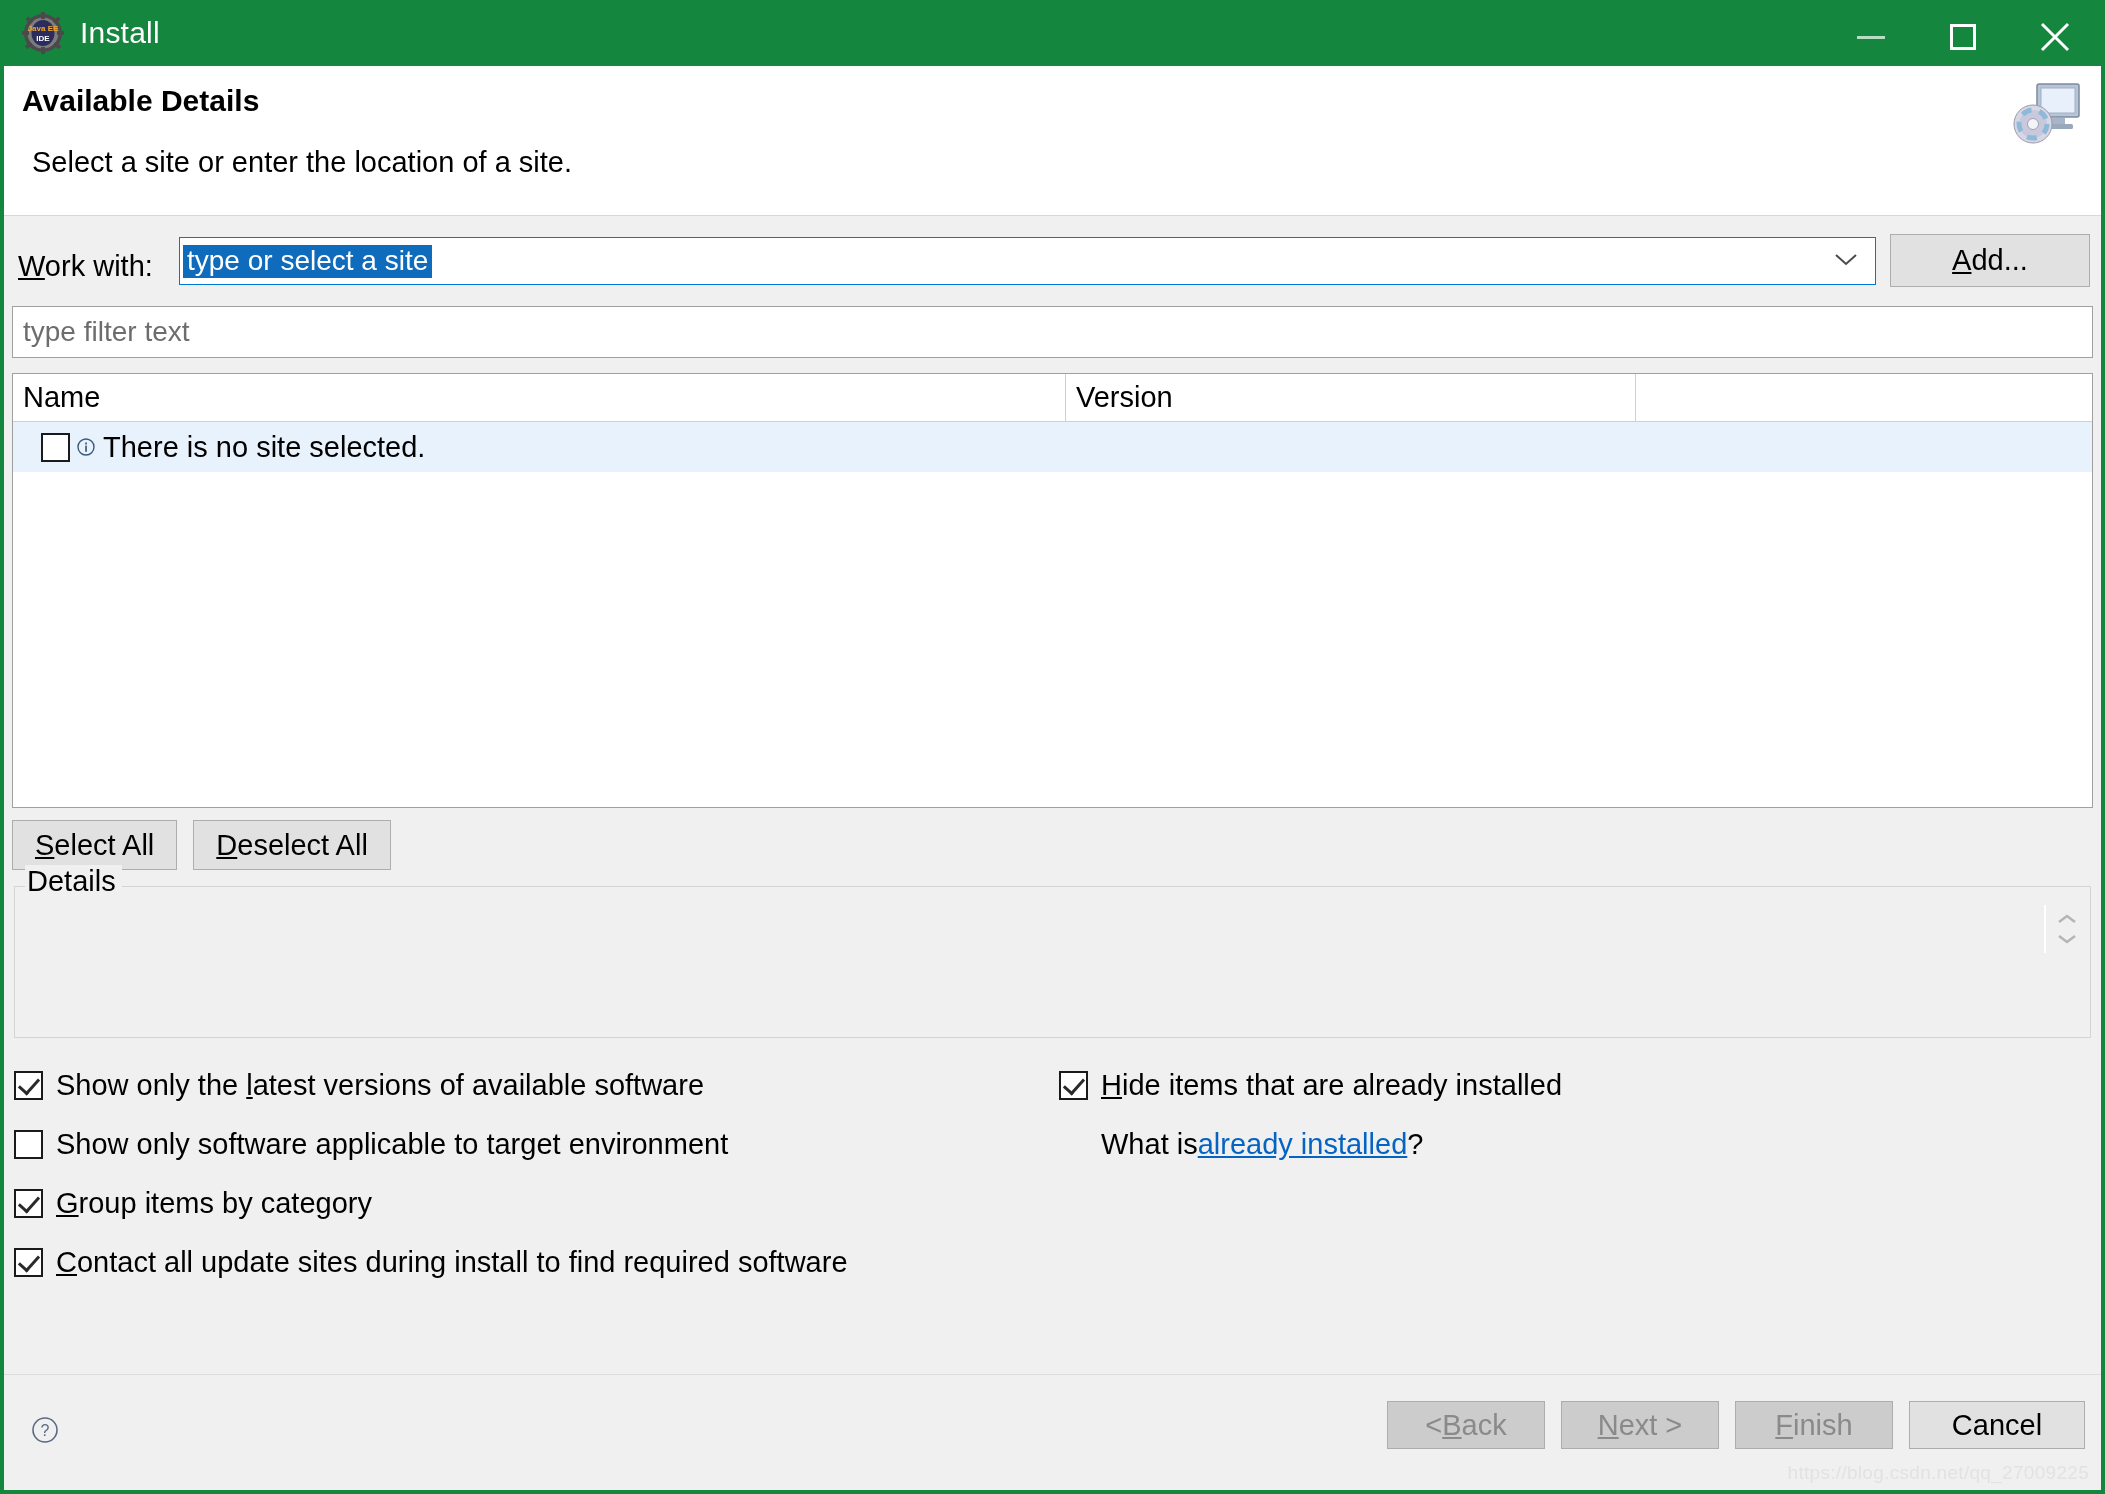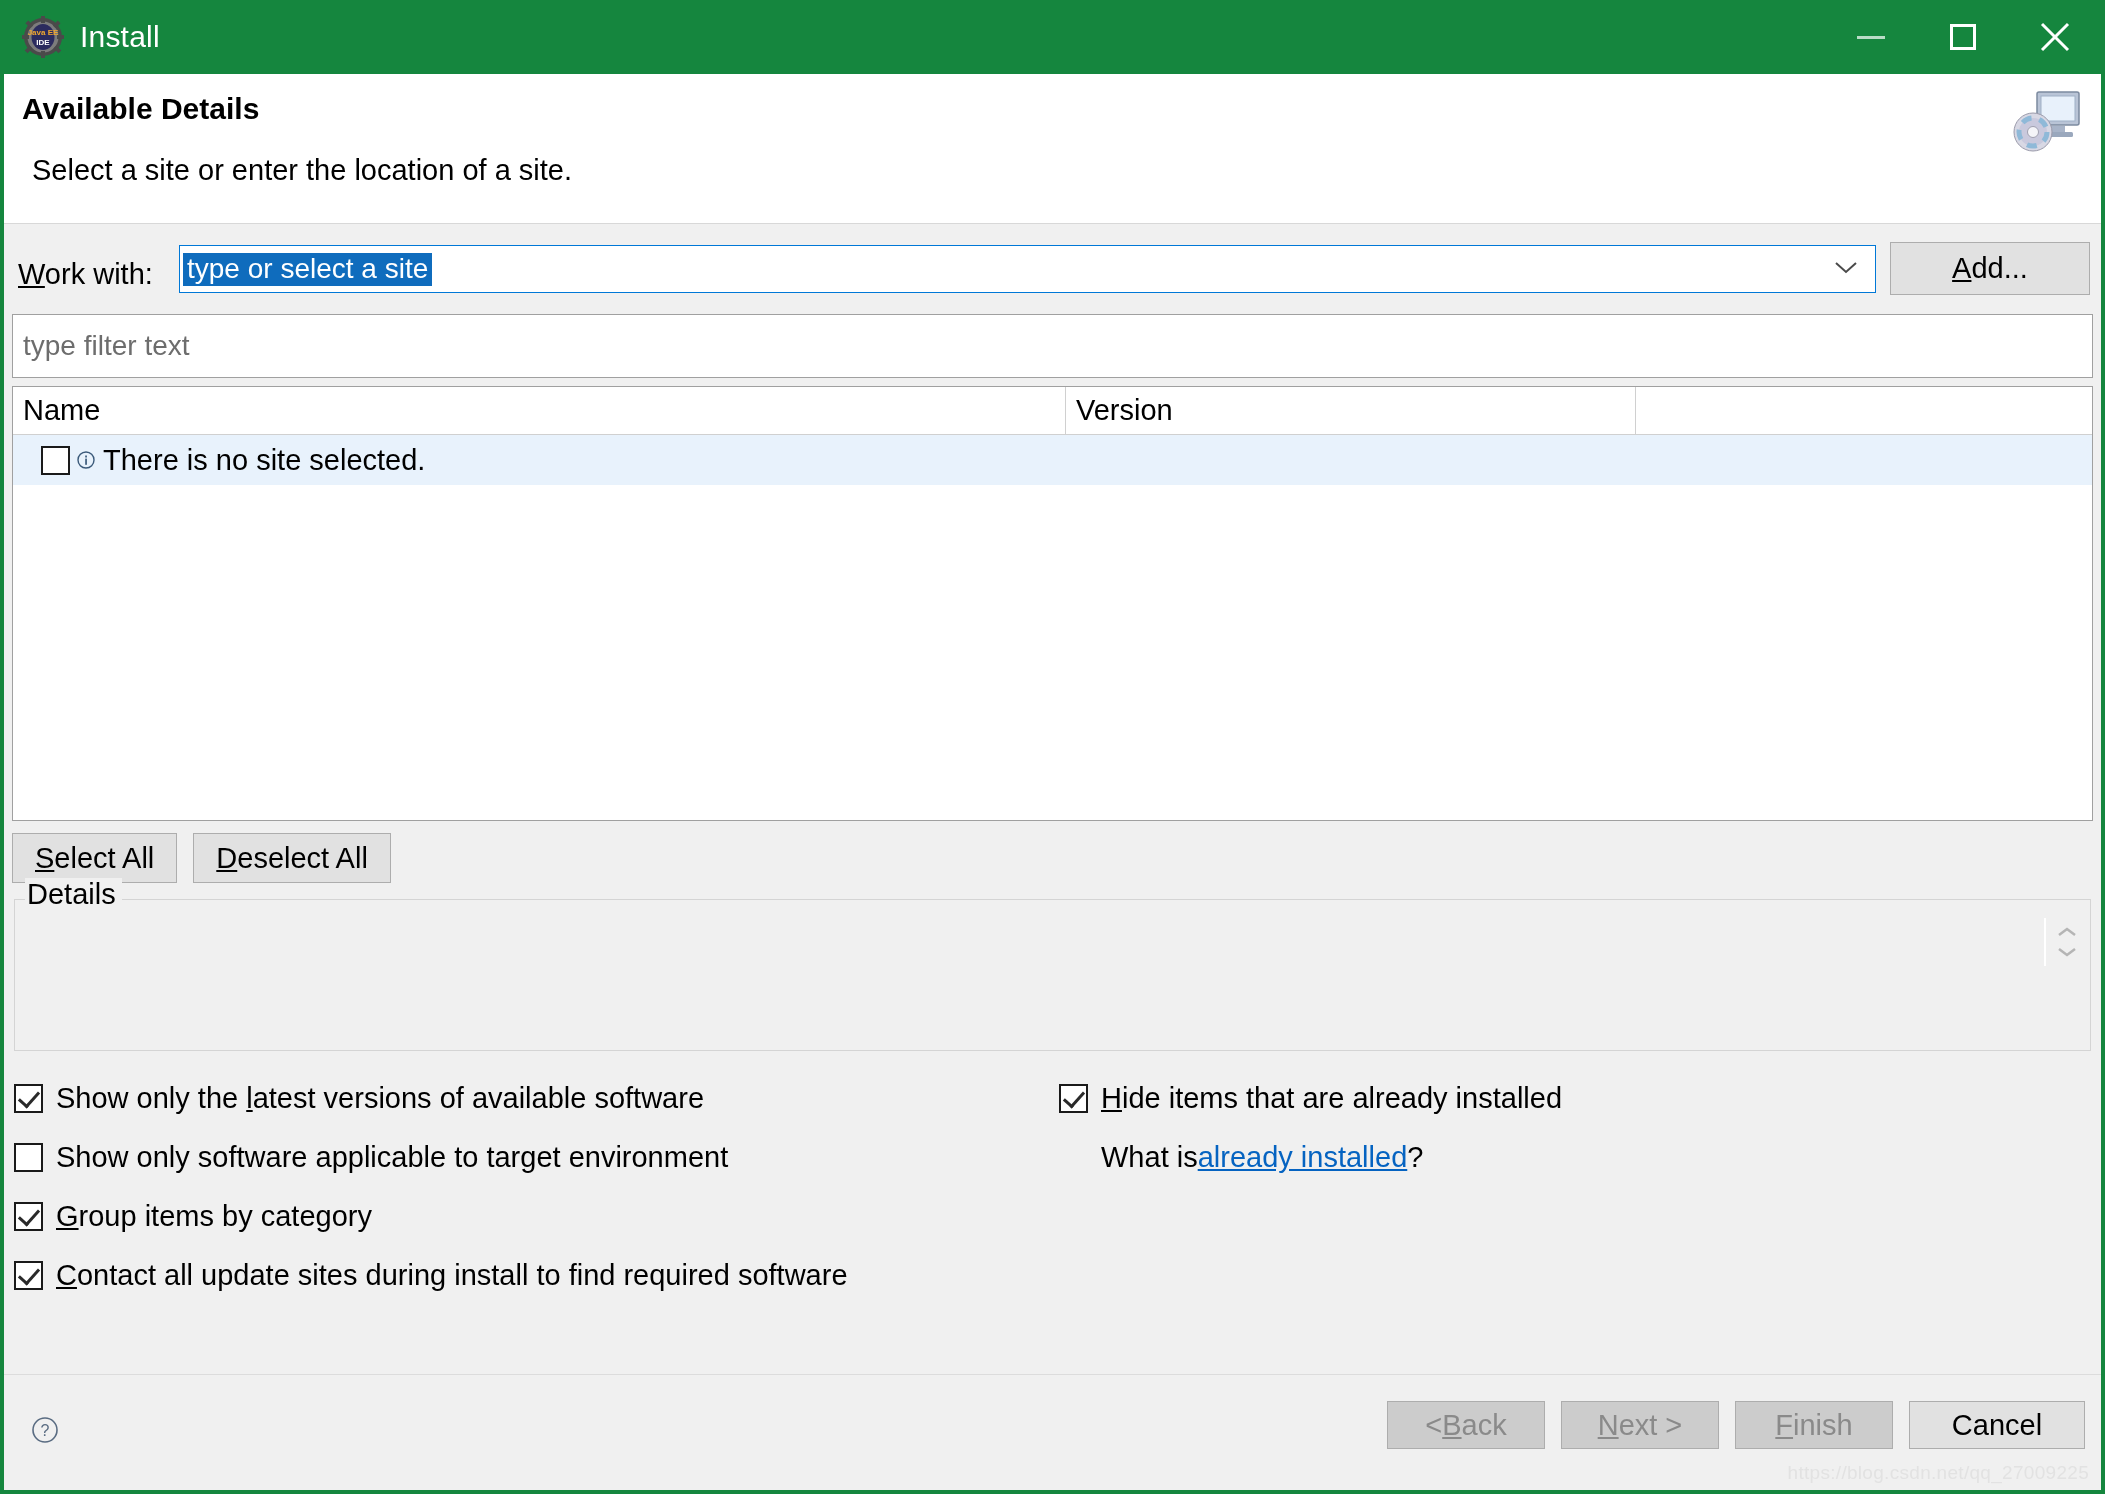--- a/index.html
+++ b/index.html
@@ -18,21 +18,21 @@
     width: 2105px;
     height: 1494px;
     background: #f0f0f0;
     border: 4px solid #15863E;
     border-top: none;
     overflow: hidden;
   }
 
   
   #titlebar {
-    height: 74px;
+    height: 66px;
     background: #15863E;
     display: flex;
     align-items: center;
     position: relative;
   }
   #title-left {
     display: flex;
     align-items: center;
     padding-left: 18px;
     gap: 16px;
@@ -168,22 +168,22 @@
     left: 1953px;
     top: 6px;
     width: 370px;
     height: 48px;
     border: 4px solid #ff0000;
     pointer-events: none;
   }
 
   
   #filterbox {
-    margin: 4px 8px 8px 8px;
-    height: 64px;
+    margin: 4px 8px 15px 8px;
+    height: 52px;
     background: #ffffff;
     border: 1px solid #a0a0a0;
     display: flex; align-items: center;
     padding-left: 10px;
     font-size: 28px;
     color: #6d6d6d;
   }
 
   
   #table-wrap {

